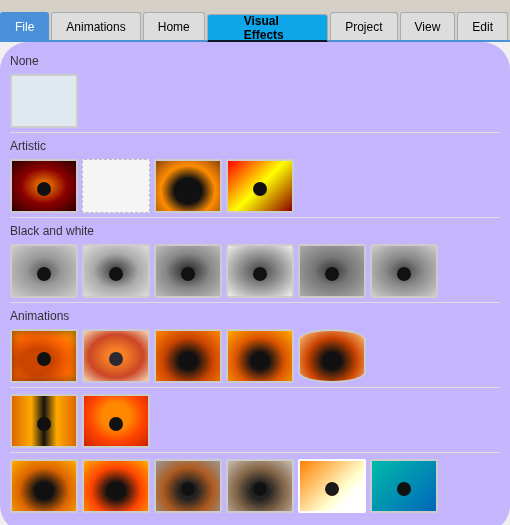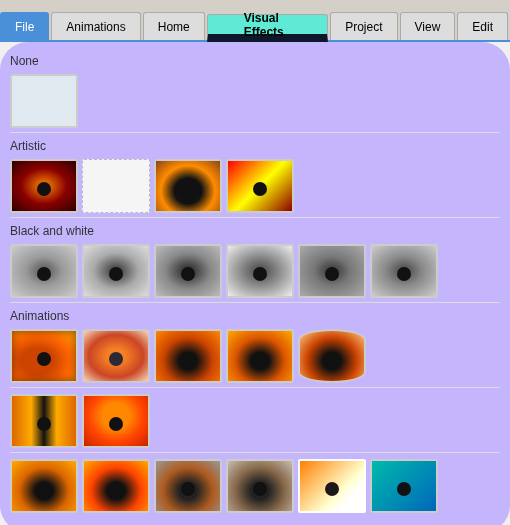--- a/index.html
+++ b/index.html
@@ -33,22 +33,22 @@
       border-radius: 3px 3px 0 0;
       font-size: 12px;
       color: #000;
     }
     .tab.active {
       background: #4a90d9;
       color: #fff;
       border-color: #4a90d9;
     }
     .tab.effects-active {
-      background: #5eead4;
-      border-bottom: 8px solid #0f172a;
+      background: #0ea5e9;
+      border-bottom: 2px solid #0f172a;
       margin-bottom: -2px;
       z-index: 1;
       padding-left: 36px;
     }
 
     
     .content {
       background: #c4b5fd;
       height: calc(525px - 34px);
       overflow-y: auto;

